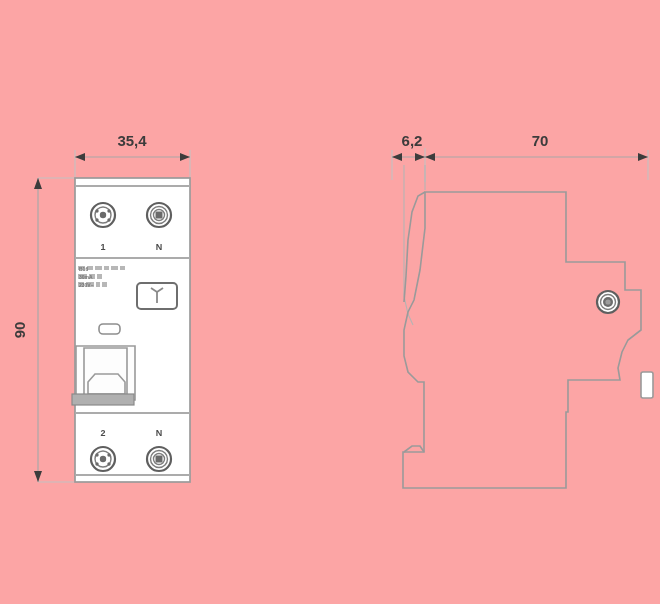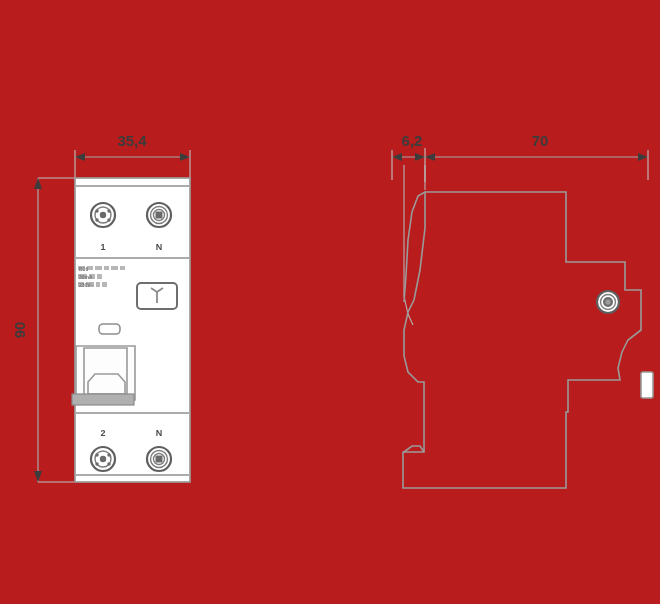--- a/index.html
+++ b/index.html
@@ -8,21 +8,21 @@
     padding: 0;
     background: #ffffff;
   }
   body {
     font-family: "Liberation Sans", sans-serif;
   }
   #canvas {
     position: relative;
     width: 660px;
     height: 604px;
-    background: #b91c1c;
+    background: #fca5a5;
     overflow: hidden;
   }
   #drawing {
     position: absolute;
     left: 0;
     top: 0;
     width: 660px;
     height: 604px;
   }
   .dim-text {

